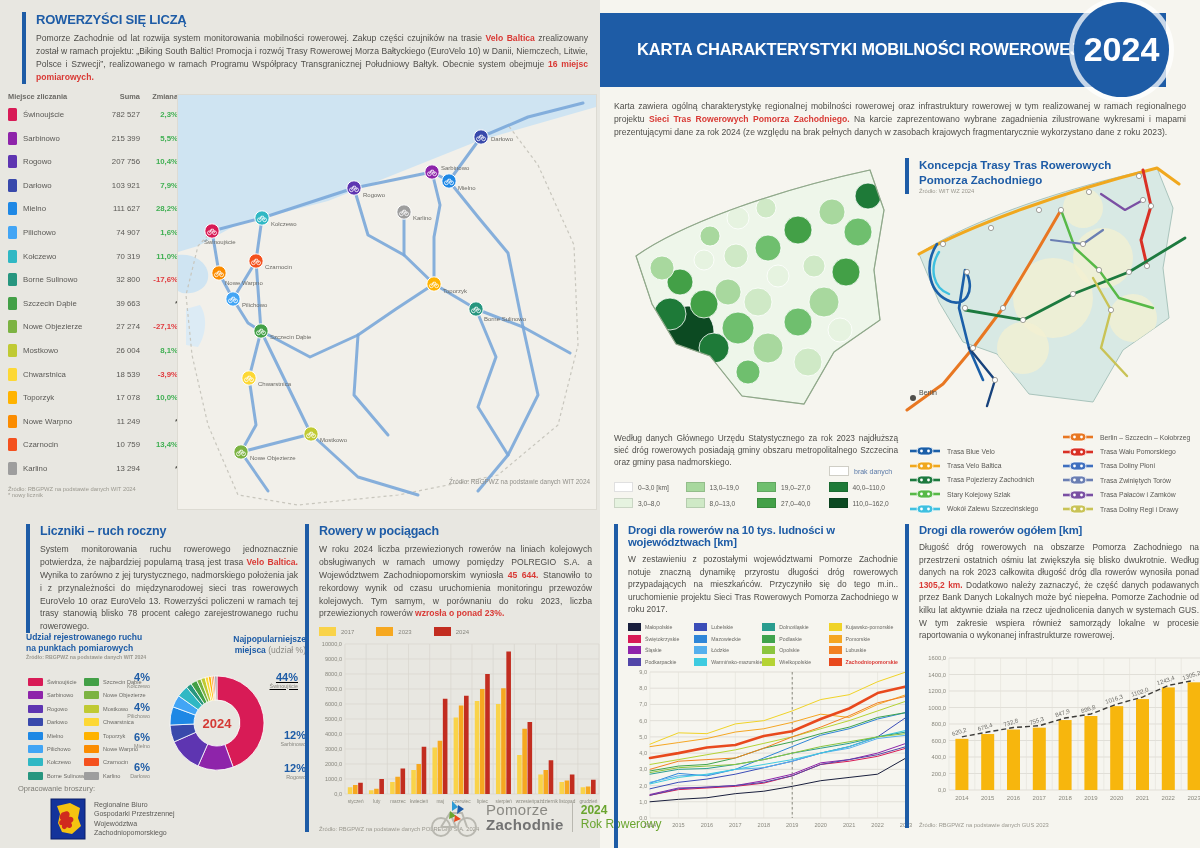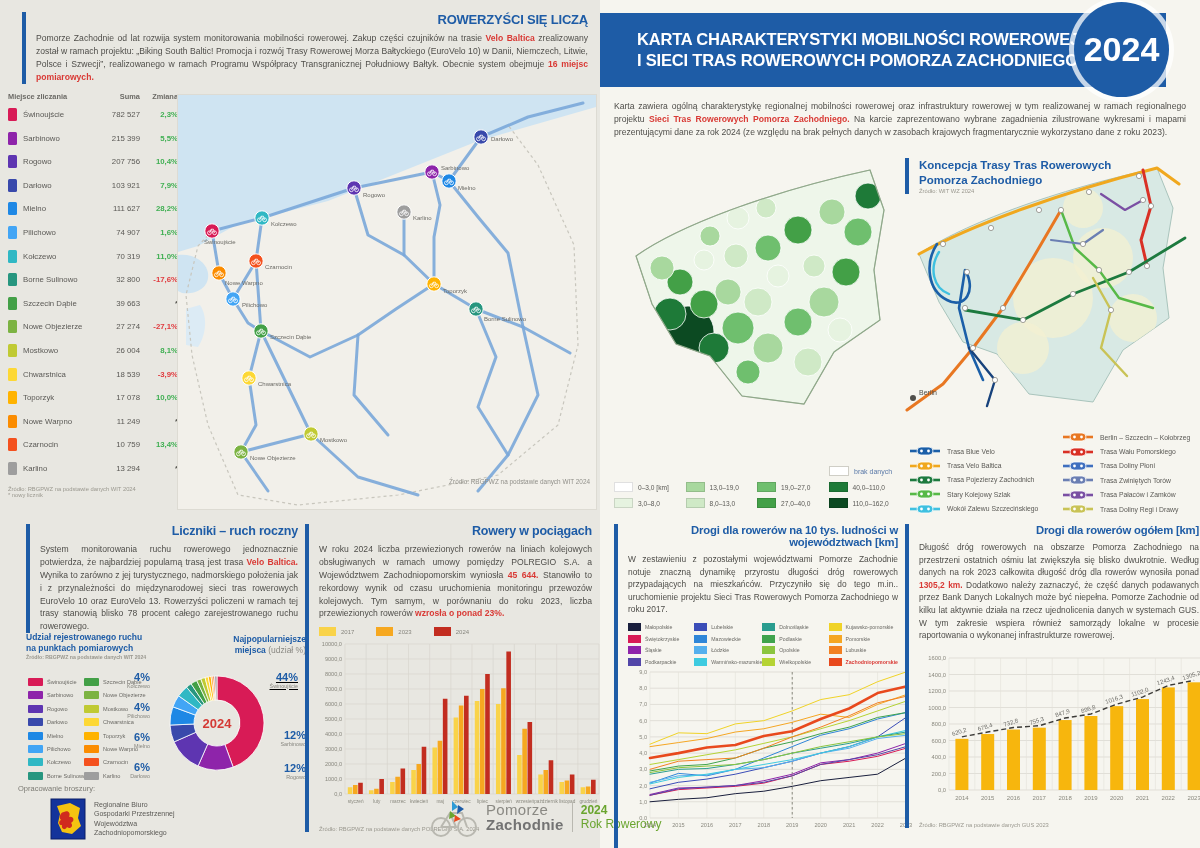--- a/index.html
+++ b/index.html
@@ -3,21 +3,21 @@
 <meta charset="utf-8">
 <style>
   * { box-sizing: border-box; margin: 0; padding: 0; }
   html,body { width:1200px; height:848px; }
   body { font-family:"Liberation Sans", sans-serif; background:#e8e7e1; overflow:hidden; }
   #page { position:relative; width:1200px; height:848px; background:#e8e7e1; }
   #right-bg { position:absolute; left:600px; top:0; width:600px; height:848px; background:#f6f5ef; }
   .red  { color:#d93a35; font-weight:bold; }
   .src  { color:#9a988f; font-size:5.8px; }
   .bar-sec { border-left:4px solid #1e5ca6; padding-left:10px; }
-  .sec-title { color:#1e5ca6; font-weight:bold; font-size:12.5px; letter-spacing:-0.2px;text-align:right; }
+  .sec-title { color:#1e5ca6; font-weight:bold; font-size:12.5px; letter-spacing:-0.2px; }
   .para { margin-top:5px; font-size:8.6px; line-height:1.5; color:#4f4e4a; text-align:justify; }
 
   
   #sec-rowerzysci { position:absolute; left:22px; top:12px; width:566px; }
   #sec-rowerzysci .sec-title { font-size:13px; }
 
   #counters { position:absolute; left:8px; top:92px; width:170px; }
   #counters-header { display:flex; font-size:7.4px; font-weight:bold; color:#6b6a65; margin-bottom:7px; }
   #counters-header .c-name { flex:1; }
   #counters-header .c-sum  { width:50px; text-align:right; }
@@ -649,21 +649,20 @@
     </div>
     <div id="pz-div"></div>
     <div>
       <div id="pz-year">2024</div>
       <div id="pz-sub">Rok Rowerowy</div>
     </div>
   </div>
 
   <div id="r-header">
     <div class="ht">KARTA CHARAKTERYSTYKI MOBILNOŚCI ROWEROWEJ</div>
-    <div class="ht">I SIECI TRAS ROWEROWYCH POMORZA ZACHODNIEGO</div>
   </div>
   <div id="r-year-circle">2024</div>
 
   <div id="r-intro"><span>Karta zawiera ogólną charakterystykę regionalnej mobilności rowerowej oraz infrastruktury rowerowej w tym realizowanej w ramach regionalnego projektu </span><span class="red">Sieci Tras Rowerowych Pomorza Zachodniego.</span><span>  Na karcie zaprezentowano wybrane zagadnienia zilustrowane wykresami i mapami prezentującymi dane za rok 2024 (ze względu na brak pełnych danych w zasobach krajowych fragmentarycznie wykorzystano dane z roku 2023).</span></div>
 
   <svg id="gmina-map" width="284" height="276" viewBox="0 0 284 276">
       <path d="M18,104 C60,74 150,40 252,18 L266,58 L256,118 L262,168 L216,200 L186,252 L124,244 L92,204 L58,192 L34,152 Z" fill="#eef6ea" stroke="#b9c4b2" stroke-width="1"></path>
       <clipPath id="gclip">
         <path d="M18,104 C60,74 150,40 252,18 L266,58 L256,118 L262,168 L216,200 L186,252 L124,244 L92,204 L58,192 L34,152 Z"></path>
       </clipPath>
@@ -745,20 +744,21 @@
       <circle cx="92" cy="232" r="2.6" fill="#fff" stroke="#8a8983" stroke-width="0.8"></circle>
       <circle cx="208" cy="162" r="2.6" fill="#fff" stroke="#8a8983" stroke-width="0.8"></circle>
       <circle cx="240" cy="52" r="2.6" fill="#fff" stroke="#8a8983" stroke-width="0.8"></circle>
       <circle cx="248" cy="58" r="2.6" fill="#fff" stroke="#8a8983" stroke-width="0.8"></circle>
       <circle cx="244" cy="118" r="2.6" fill="#fff" stroke="#8a8983" stroke-width="0.8"></circle>
       <circle cx="180" cy="96" r="2.6" fill="#fff" stroke="#8a8983" stroke-width="0.8"></circle>
       <circle cx="10" cy="250" r="3" fill="#4f4e4a"></circle>
       <text x="16" y="247" font-size="7" fill="#4f4e4a">Berlin</text>
     </svg>
 
+  <div id="gmina-note">Według danych Głównego Urzędu Statystycznego za rok 2023 najdłuższą sieć dróg rowerowych posiadają gminy obszaru metropolitalnego Szczecina oraz gminy pasa nadmorskiego.</div>
   <div id="nodata-item">
     <span class="sw"></span>
     <span class="lb">brak danych</span>
   </div>
   <div id="green-legend">
       <div class="gl-item">
         <div class="gl-swatch" style="background: rgb(255, 255, 255);"></div>
         <div class="gl-label">0–3,0 [km]</div>
       </div>
       <div class="gl-item">

